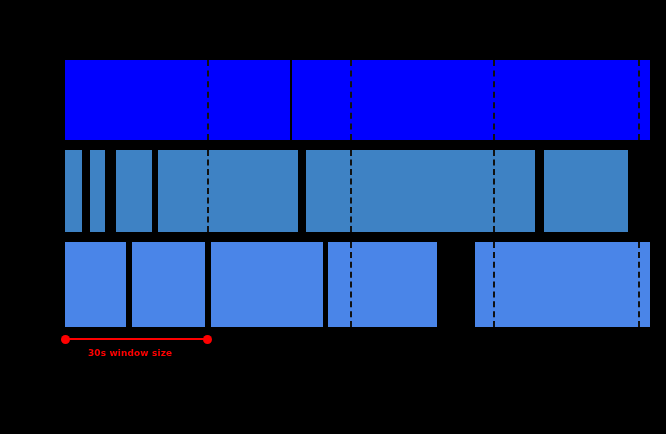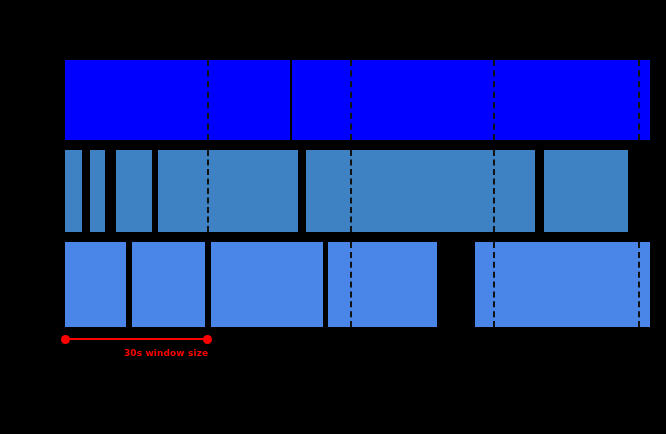--- a/index.html
+++ b/index.html
@@ -47,21 +47,20 @@
     z-index: 7;
   }
   .annot-label {
     position: absolute;
     color: #FF0000;
     font-size: 9px;
     font-weight: bold;
     letter-spacing: 0.1px;
     white-space: nowrap;
     z-index: 7;
-    margin-left: 36px;
   }
 </style>
 </head>
 <body>
 
 <div id="stage">
   <div id="tracks">
       <div class="track" style="top: 60px; height: 80px;">
         <div class="seg" style="left: 65px; top: 0px; width: 225px; height: 80px; background: rgb(0, 0, 255);"></div>
         <div class="seg" style="left: 292px; top: 0px; width: 358px; height: 80px; background: rgb(0, 0, 255);"></div>

